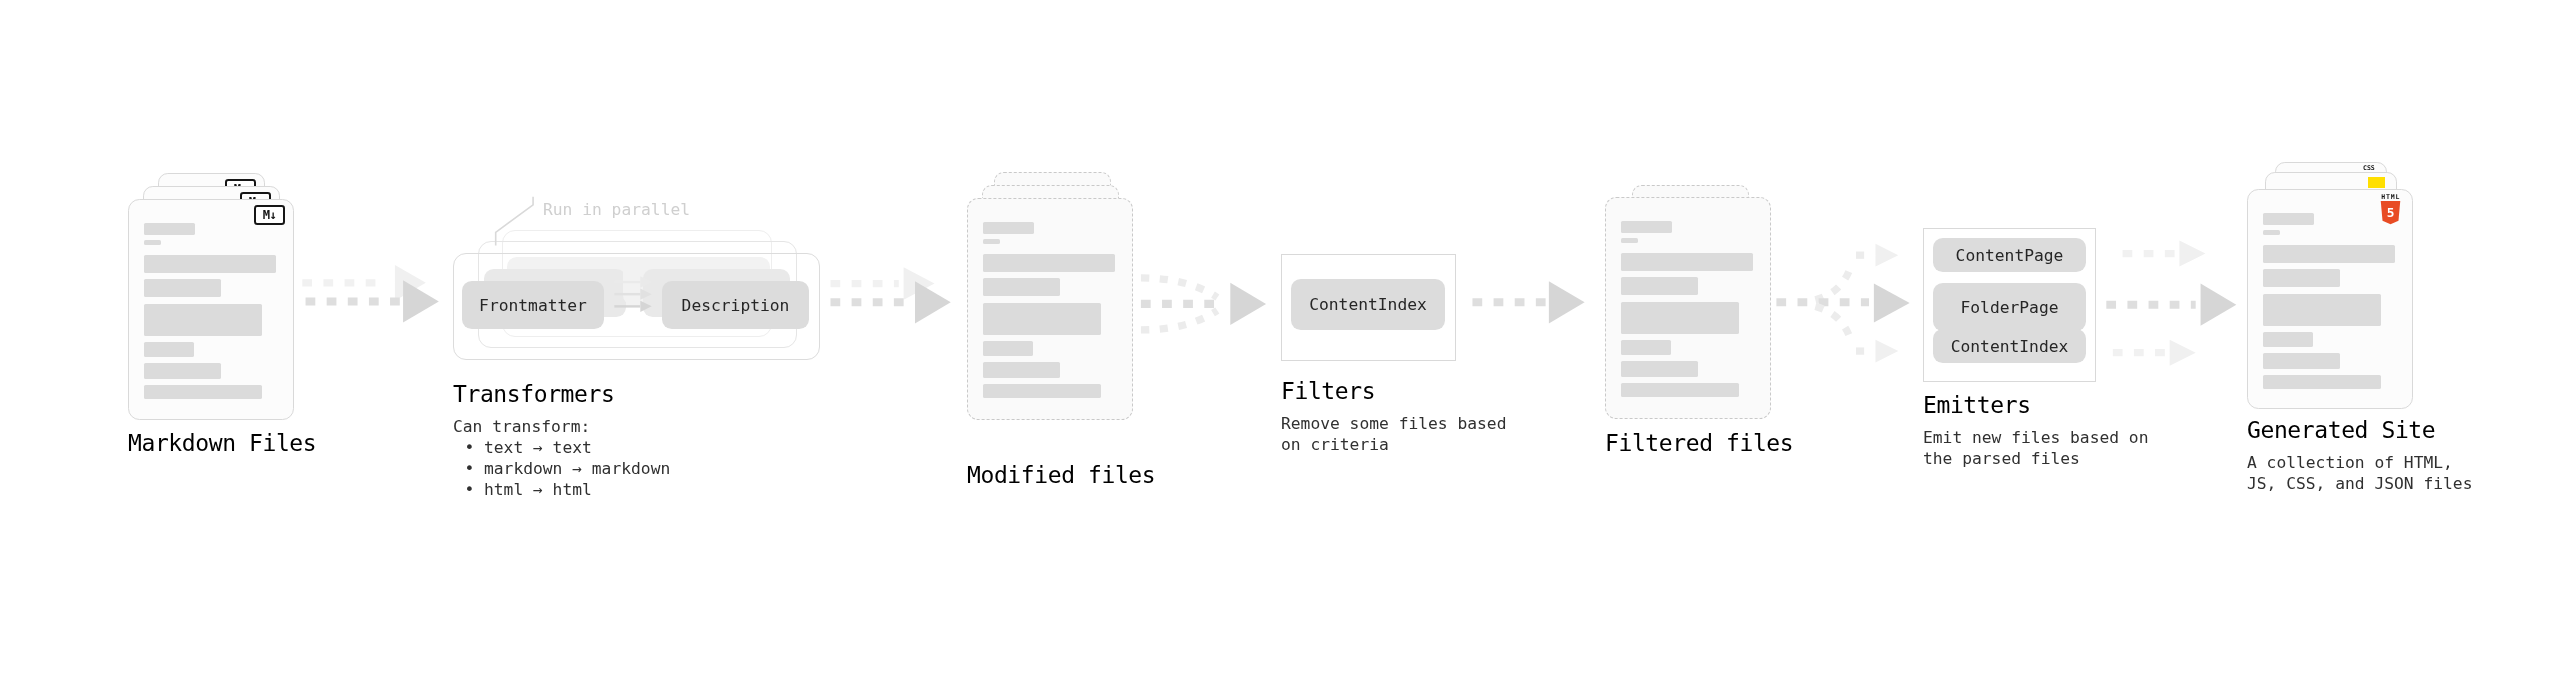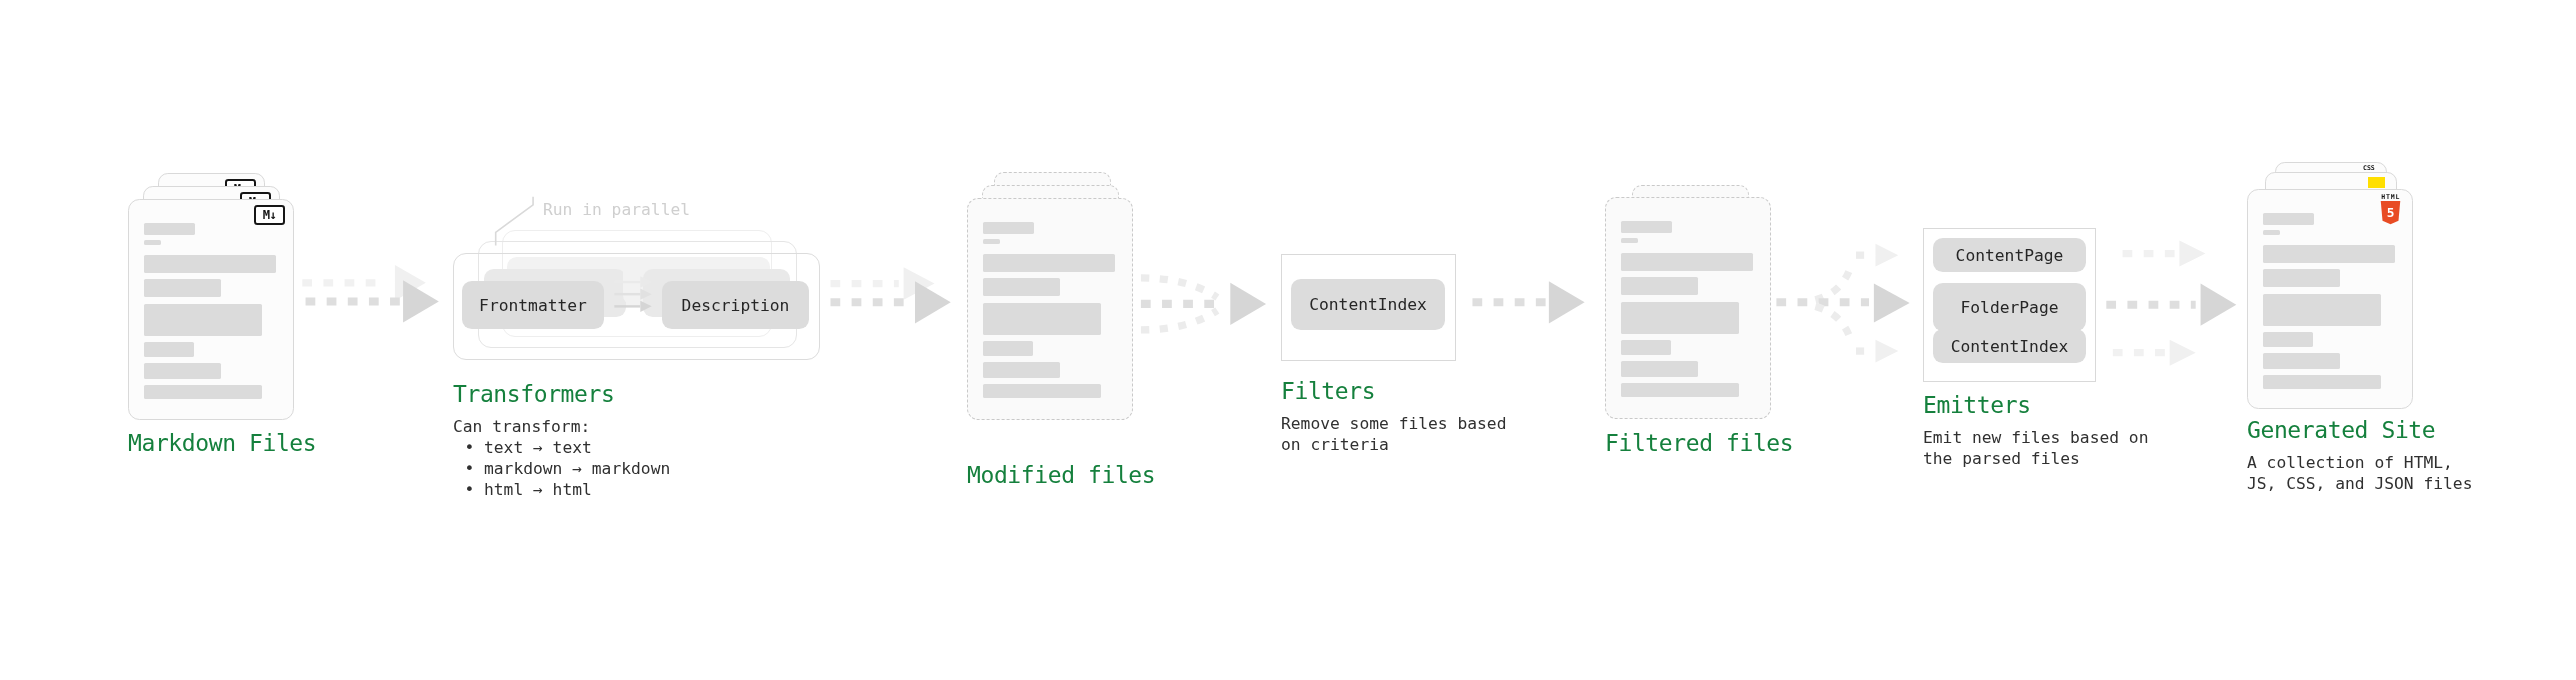--- a/index.html
+++ b/index.html
@@ -47,21 +47,21 @@
   .frame.f-mid{border-color:#e5e5e5;}
   .frame.f-back{border-color:#eeeeee;}
   .panel{position:absolute;box-sizing:border-box;background:#ffffff;border:1.6px solid #d9d9d9;border-radius:0;}
   .opbox{position:absolute;box-sizing:border-box;background:#dcdcdc;border-radius:9.8px;
     display:flex;align-items:center;justify-content:center;font-size:16.3px;color:#262626;}
   .opbox.g1{background:#e9e9e9;}
   .opbox.g2{background:#f2f2f2;}
 
   
   .stage-label{position:absolute;}
-  .stage-title{font-size:23px;line-height:28px;color:#15803d;letter-spacing:-0.4px;white-space:nowrap;}
+  .stage-title{font-size:23px;line-height:28px;color:#000000;letter-spacing:-0.4px;white-space:nowrap;}
   .stage-desc{margin-top:8.1px;font-size:16.3px;line-height:21px;color:#303030;white-space:nowrap;}
   .stage-desc .indent{padding-left:11.4px;}
   .annotation{position:absolute;font-size:16.3px;color:#cfcfcf;white-space:nowrap;}
 </style>
 </head>
 <body>
 
 <div class="canvas">
 
   <svg class="arrows" viewBox="0 0 3170 838">

